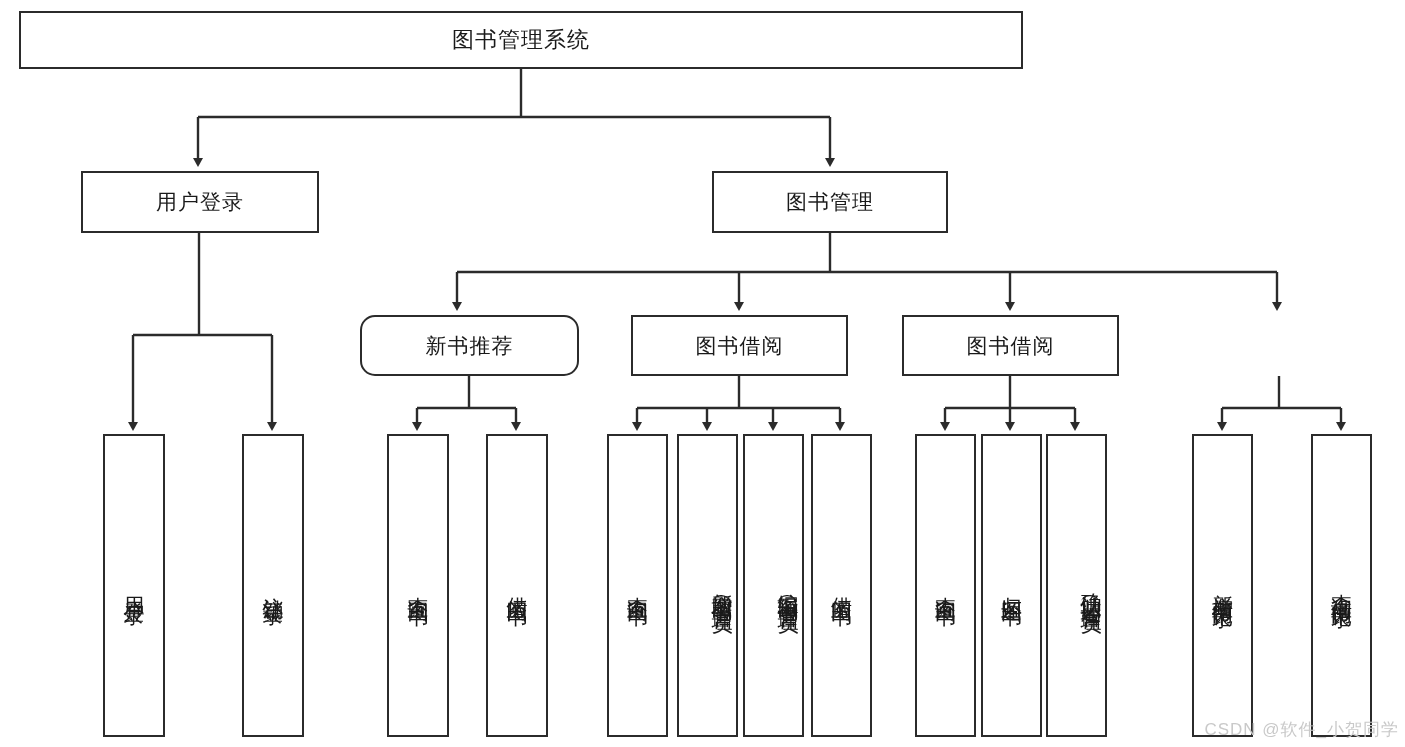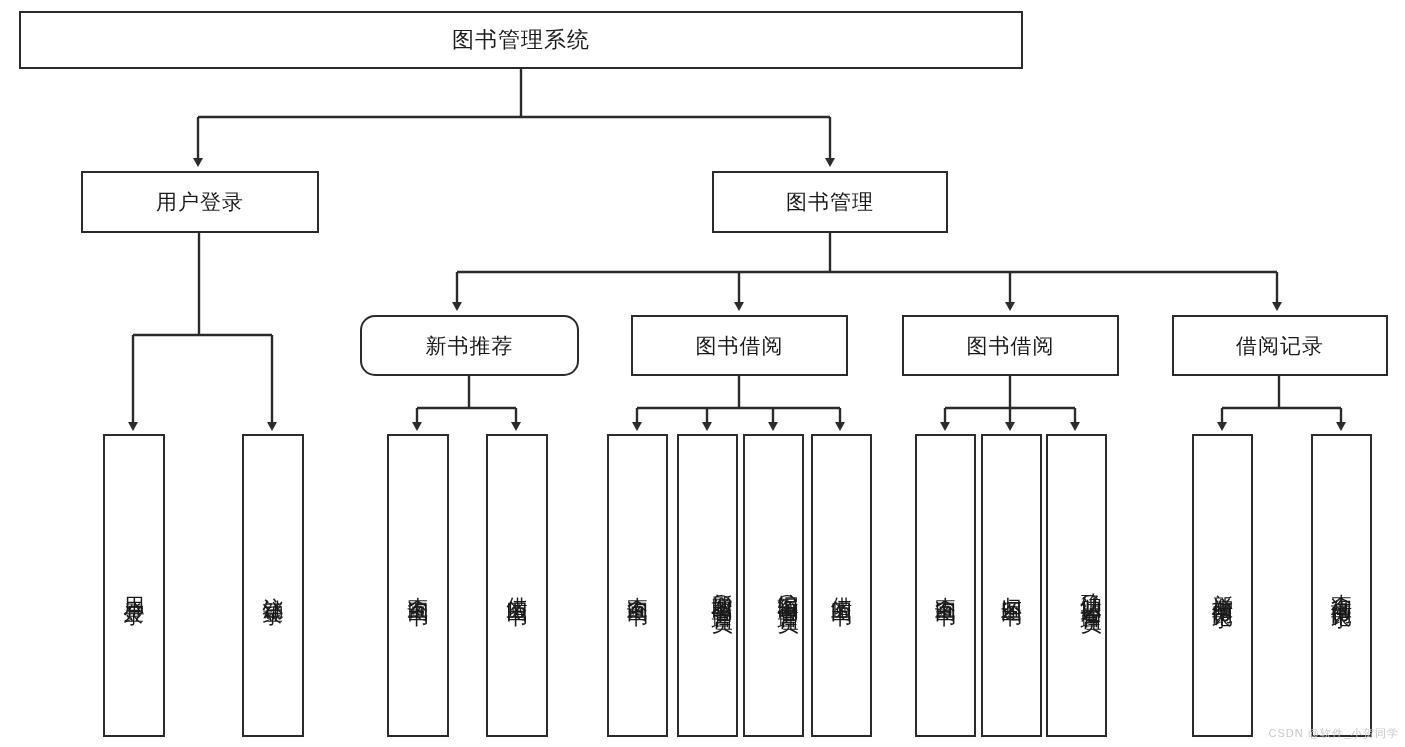--- a/index.html
+++ b/index.html
@@ -22,21 +22,21 @@
     display:flex;justify-content:center;
     color:#1a1a1a;font-size:21px;
     writing-mode:vertical-rl;text-orientation:upright;
     white-space:nowrap;letter-spacing:3px;
     padding:6px 0;
   }
   .leaf.mid{align-items:center;}
   .leaf.top{align-items:flex-start;padding-top:14px;}
   .watermark{
     position:absolute;right:6px;bottom:6px;
-    font-size:11px;color:#c9c9c9;letter-spacing:1px;
+    font-size:17px;color:#c9c9c9;letter-spacing:1px;
     user-select:none;pointer-events:none;white-space:nowrap;
   }
   svg.edges{position:absolute;left:0;top:0;width:1405px;height:747px;pointer-events:none;}
 </style>
 </head>
 <body>
 
 <div id="canvas">
 
   <svg class="edges" viewBox="0 0 1405 747" xmlns="http://www.w3.org/2000/svg">
@@ -103,23 +103,20 @@
 
   <div class="node h" style="left:360px;top:315px;width:219px;height:61px;border-radius:15px;">
     <span>新书推荐</span>
   </div>
   <div class="node h" style="left:631px;top:315px;width:217px;height:61px;text-align:right;">
     <span>图书借阅</span>
   </div>
   <div class="node h" style="left:902px;top:315px;width:217px;height:61px;">
     <span>图书借阅</span>
   </div>
-  <div class="node h" style="left:1172px;top:315px;width:216px;height:61px;">
-    <span>借阅记录</span>
-  </div>
 
   <div class="leaf mid" style="left:103px;top:434px;width:62px;height:303px;">
     <span>用户登录</span>
   </div>
   <div class="leaf mid" style="left:242px;top:434px;width:62px;height:303px;">
     <span>注销登录</span>
   </div>
 
   <div class="leaf mid" style="left:387px;top:434px;width:62px;height:303px;">
     <span>查询图书</span>

